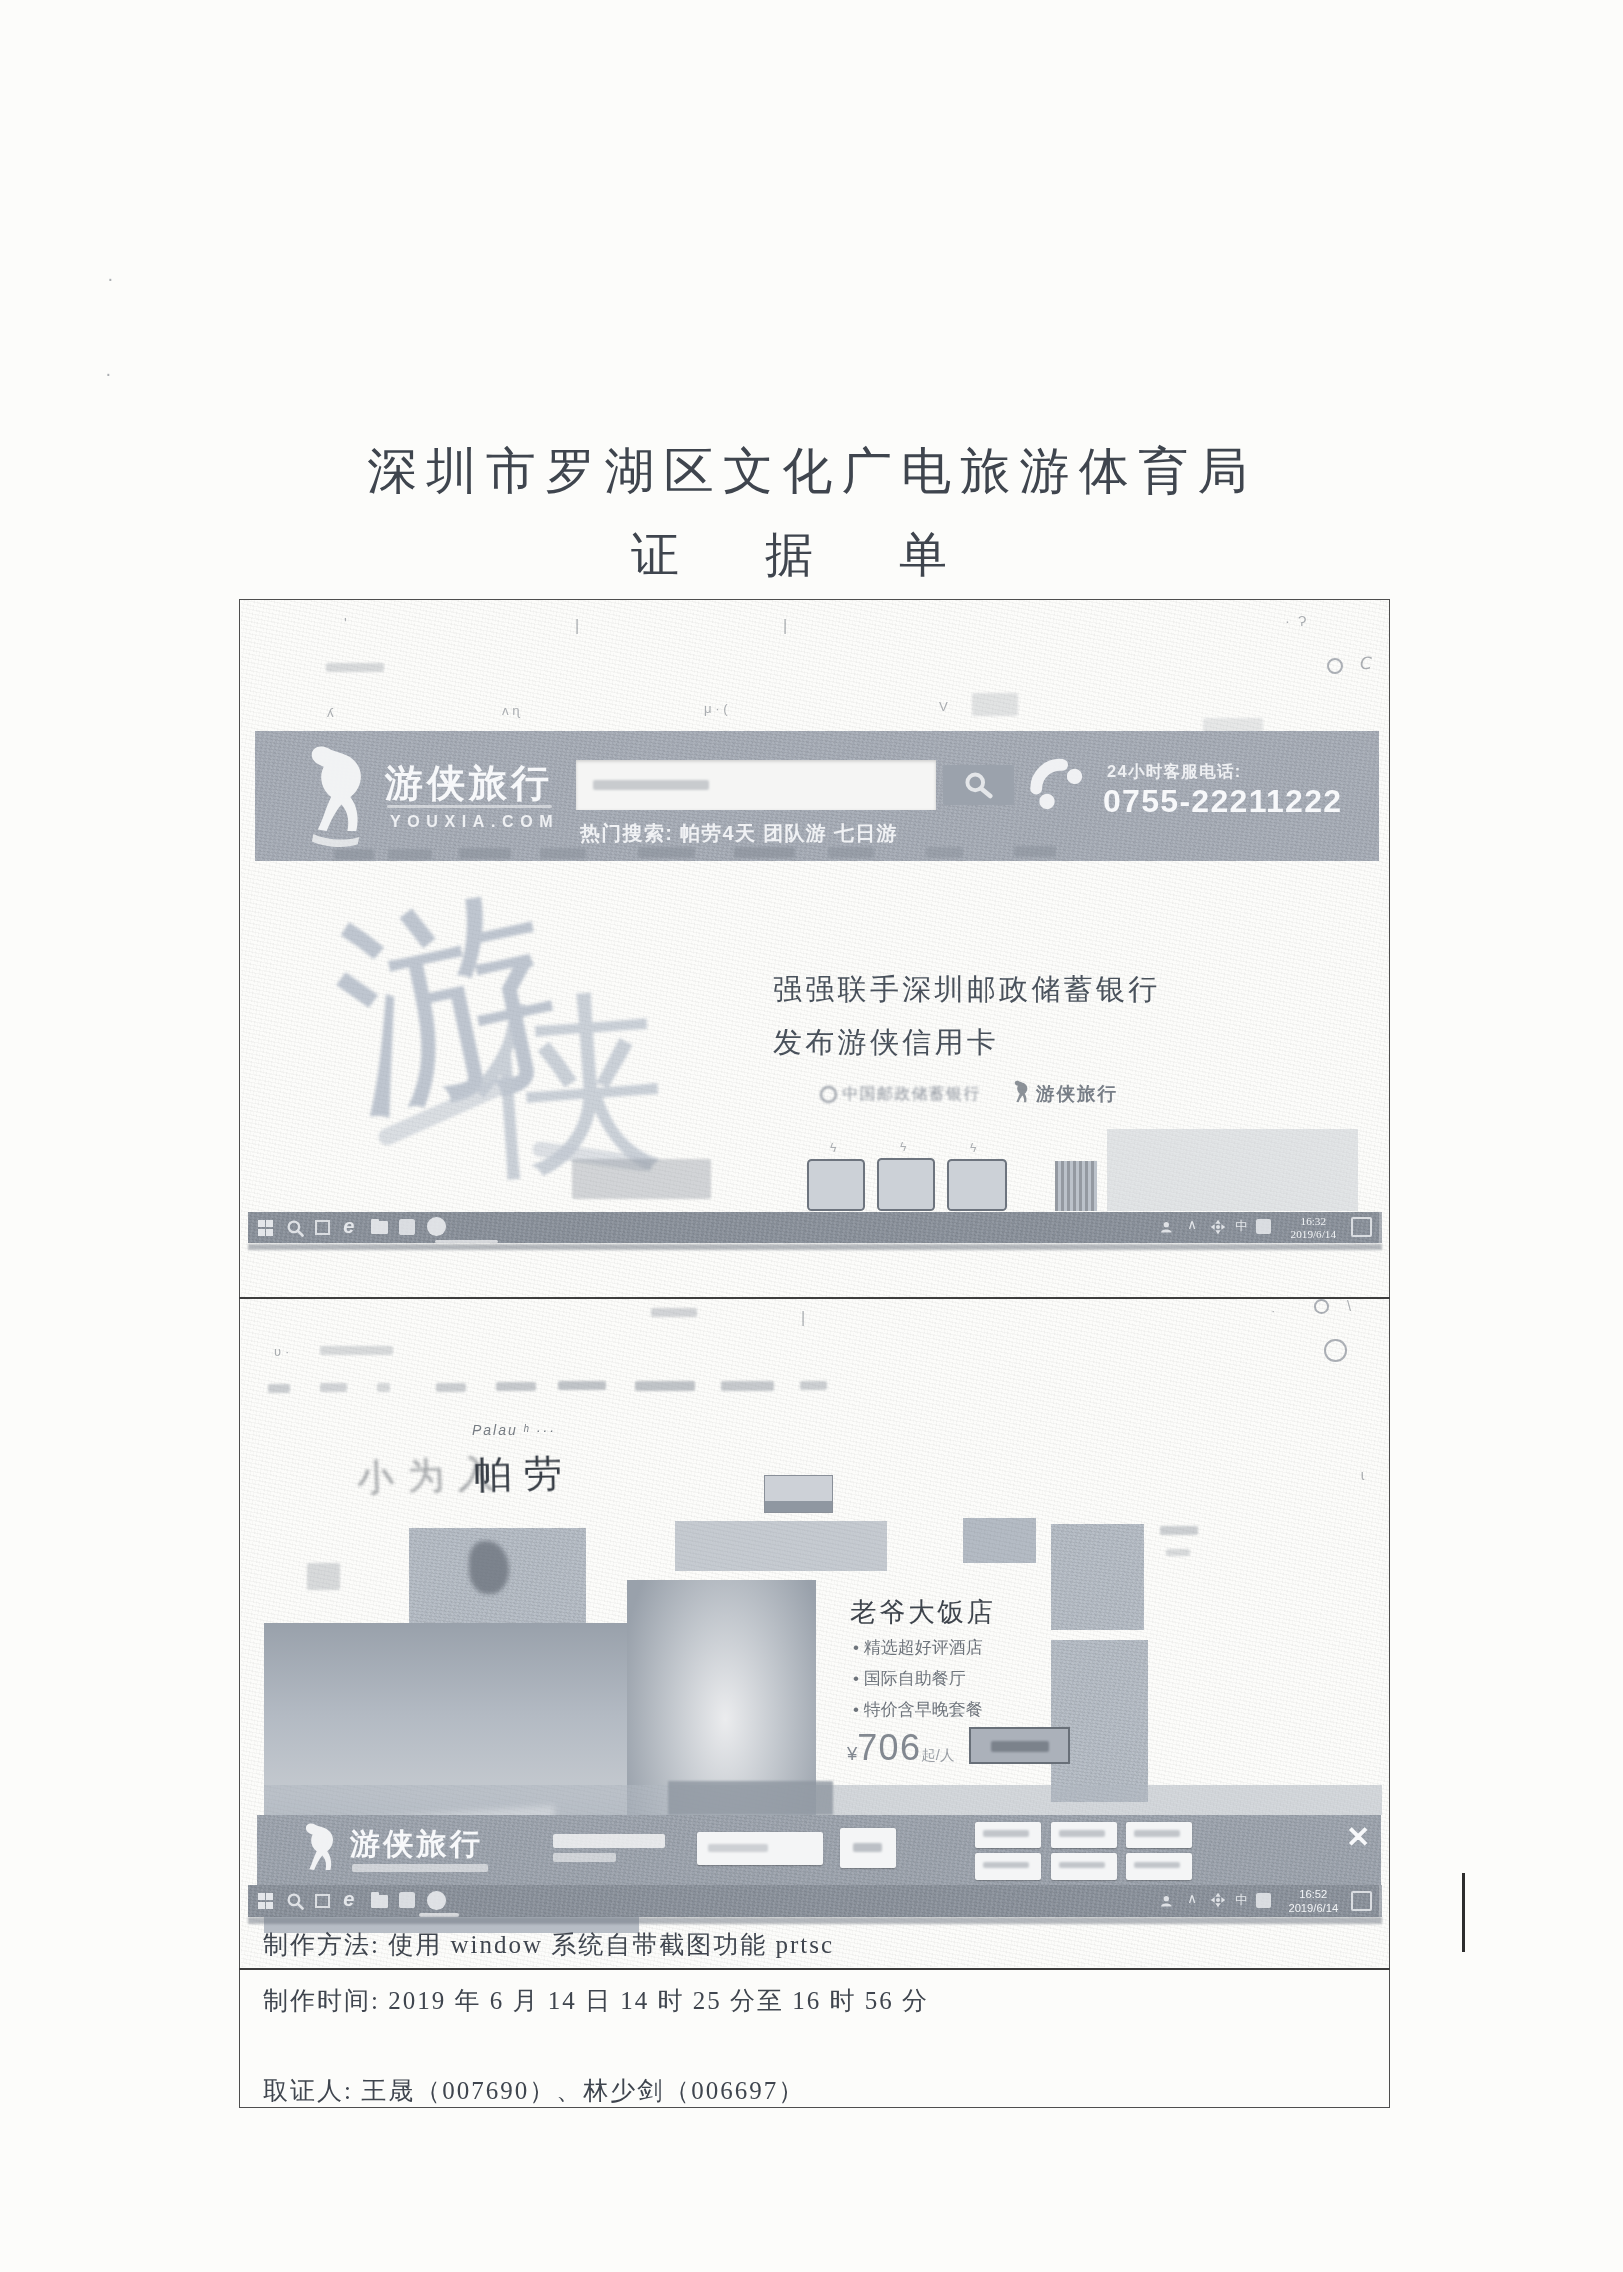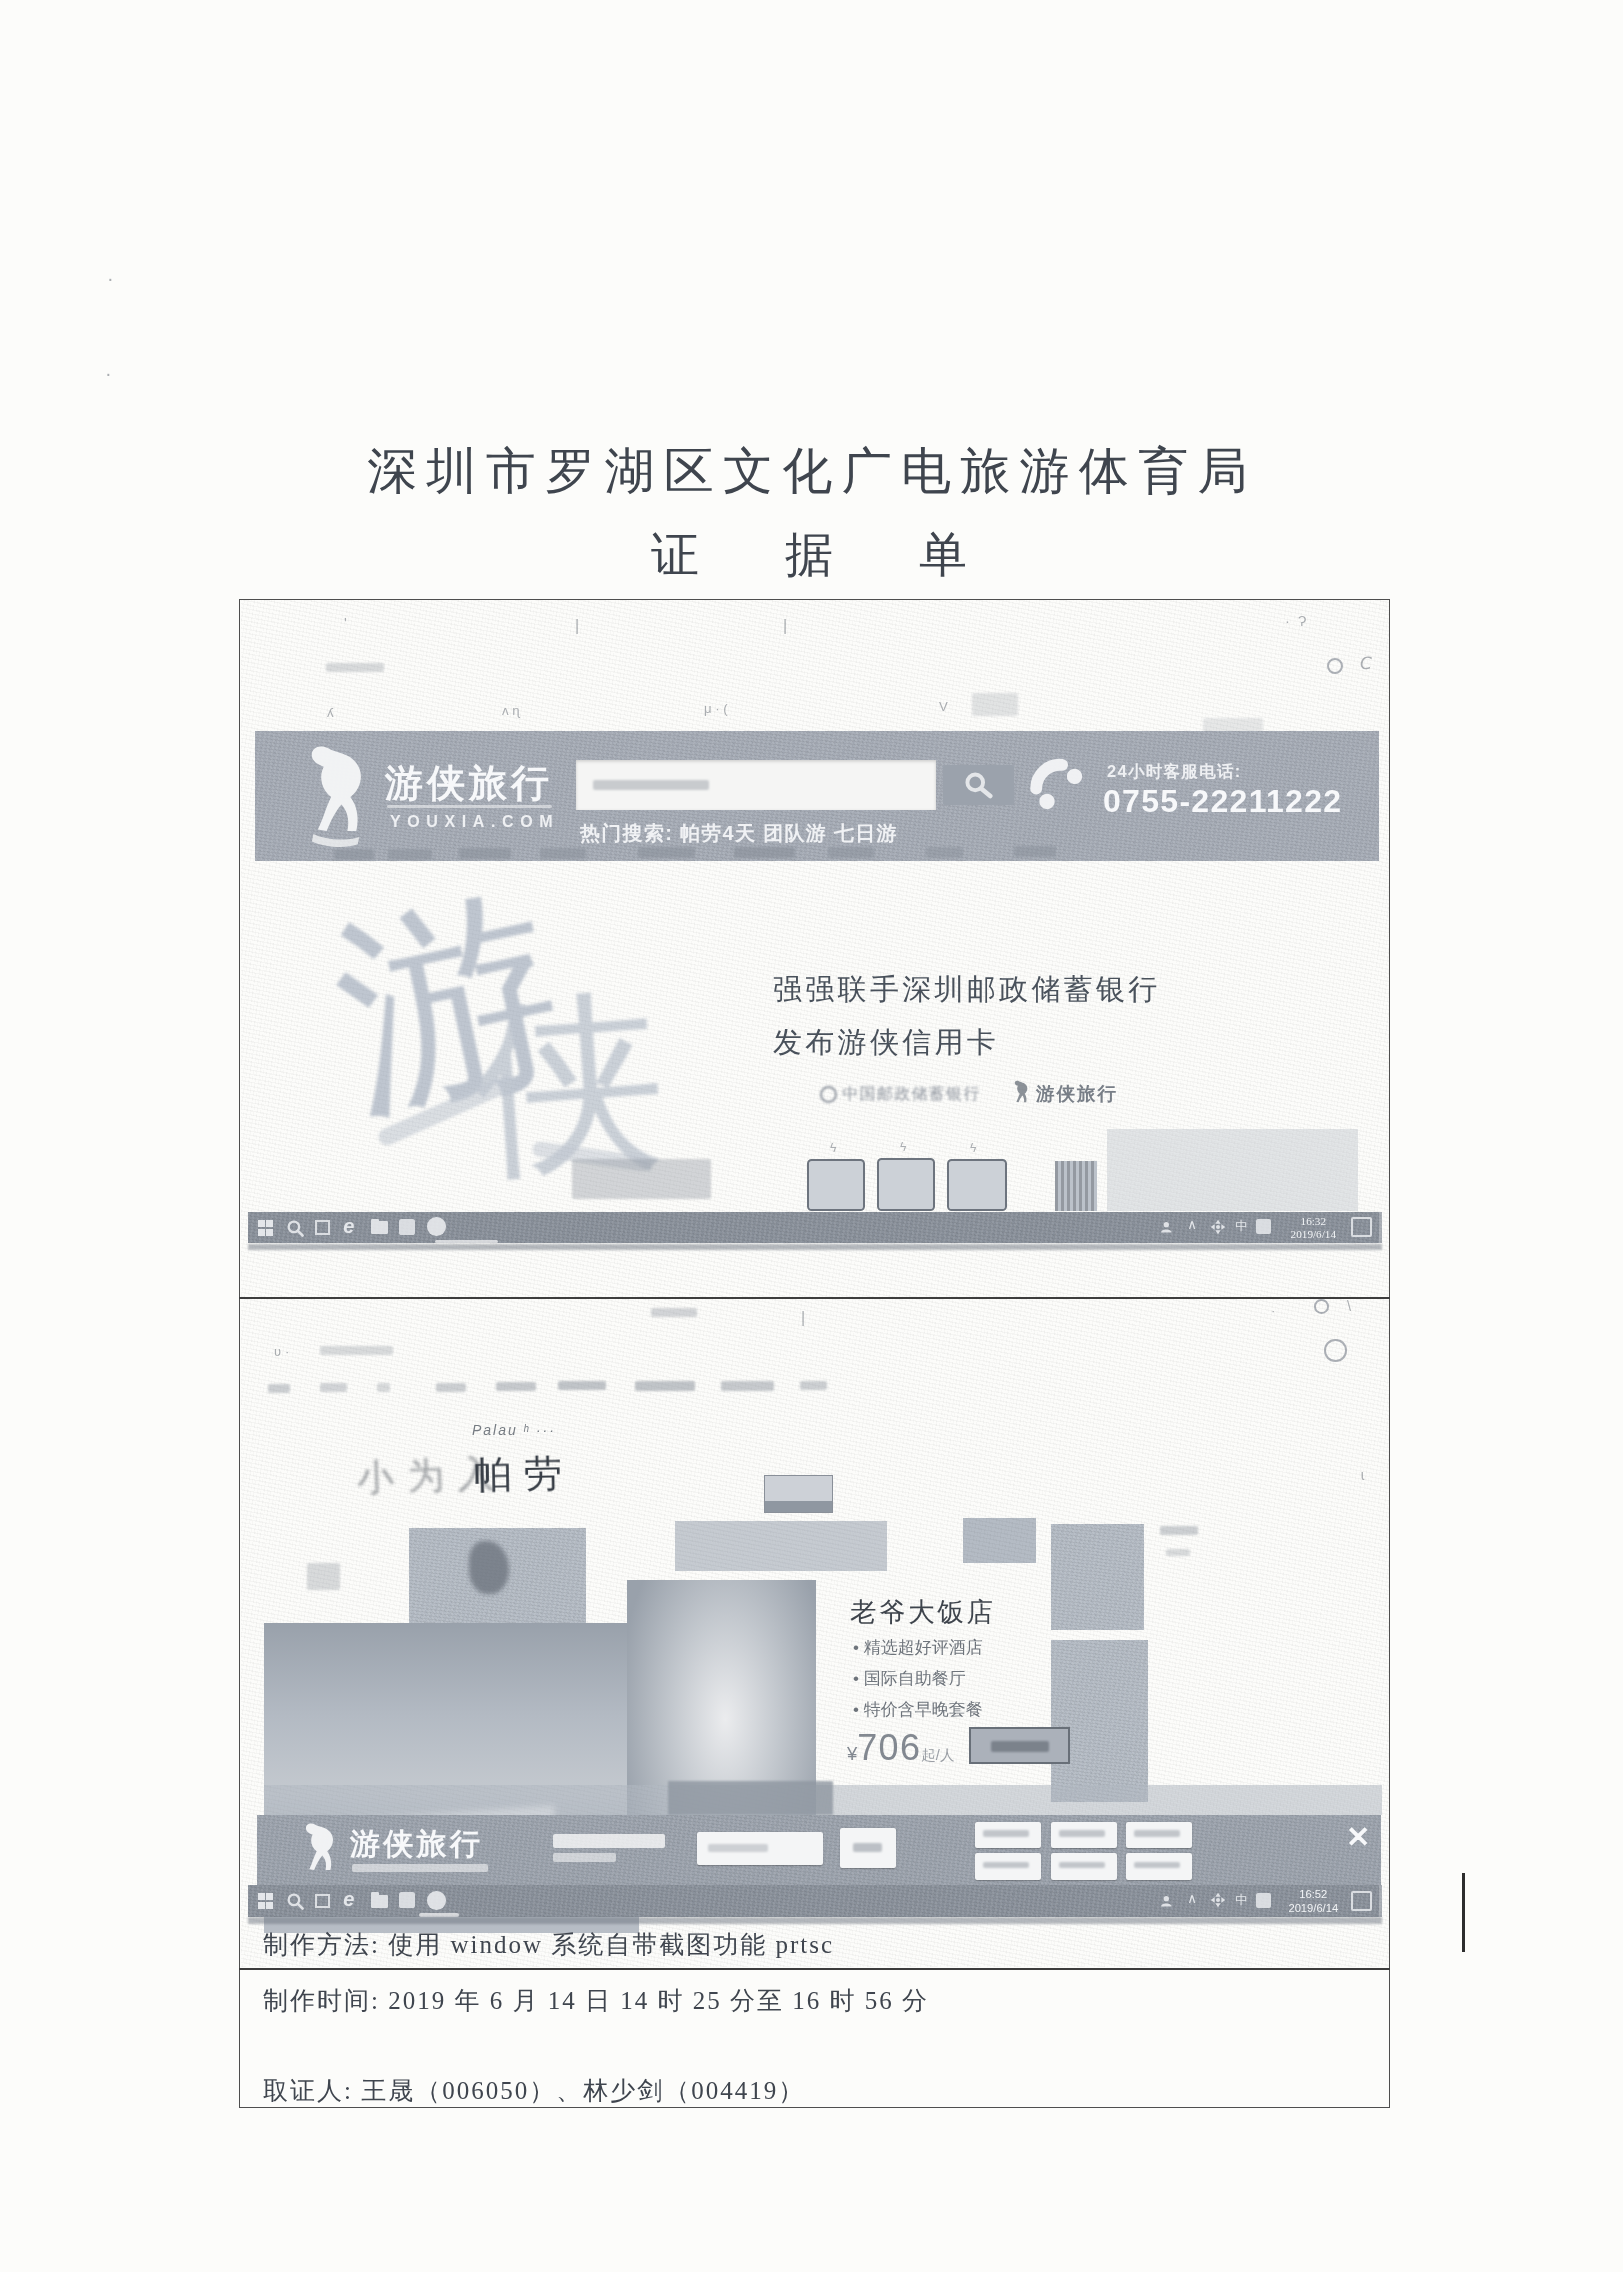--- a/index.html
+++ b/index.html
@@ -34,21 +34,21 @@
 </style>
 </head>
 <body>
 
 <div class="page">
 
   <div class="abs mark" style="left:107px;top:267px;font-size:20px;">·</div>
   <div class="abs mark" style="left:105px;top:362px;font-size:20px;">·</div>
 
   <div class="abs doc b04" style="left:0;top:438px;width:1624px;text-align:center;font-size:50px;letter-spacing:9.3px;">深圳市罗湖区文化广电旅游体育局</div>
-  <div class="abs doc b04" style="left:651px;top:523px;font-size:48px;letter-spacing:86px;white-space:nowrap;">证据单</div>
+  <div class="abs doc b04" style="left:631px;top:523px;font-size:48px;letter-spacing:86px;white-space:nowrap;">证据单</div>
 
   <div class="abs" style="left:239px;top:599px;width:1151px;height:1509px;border:1.3px solid #4e4e4e;"></div>
 
   <div class="abs lightnoise" style="left:241px;top:600px;width:1148px;height:697px;">
 
     <div class="abs mark" style="left:103px;top:14.6px;font-size:14.6px;">'</div>
     <div class="abs mark" style="left:334px;top:17px;font-size:16px;">|</div>
     <div class="abs mark" style="left:542px;top:17px;font-size:16px;">|</div>
     <div class="abs mark" style="left:1044px;top:13.2px;font-size:14.6px;">·&nbsp;&nbsp;Ɂ</div>
     <div class="abs smudge" style="left:85px;top:63px;width:58px;height:9.3px;opacity:.3;"></div>
@@ -311,16 +311,16 @@
       <div class="abs" style="left:1131px;top:0;width:3.3px;height:32px;background:rgba(255,255,255,.25);"></div>
     </div>
     <div class="abs" style="left:7.3px;top:619px;width:1134px;height:6.6px;background:#6f7681;opacity:.5;filter:blur(1.3px);"></div>
     <div class="abs" style="left:1221px;top:575px;width:2.6px;height:79px;background:#2d2d2d;filter:blur(0.4px);"></div>
   </div>
 
   <div class="abs divline" style="left:239px;top:1968px;width:1151px;filter:blur(0.3px);"></div>
 
   <div class="abs doc b06" style="left:263px;top:1984px;font-size:25px;letter-spacing:2px;">制作时间: 2019 年 6 月 14 日 14 时 25 分至 16 时 56 分</div>
   <div class="abs doc b06" style="left:263px;top:1928px;font-size:25px;letter-spacing:2px;">制作方法: 使用 window 系统自带截图功能 prtsc</div>
-  <div class="abs doc b06" style="left:263px;top:2074px;font-size:25px;letter-spacing:2px;">取证人: 王晟（006050）、林少剑（004419）</div>
+  <div class="abs doc b06" style="left:263px;top:2074px;font-size:25px;letter-spacing:2px;">取证人: 王晟（007690）、林少剑（006697）</div>
 
 </div>
 
 
 </body></html>

